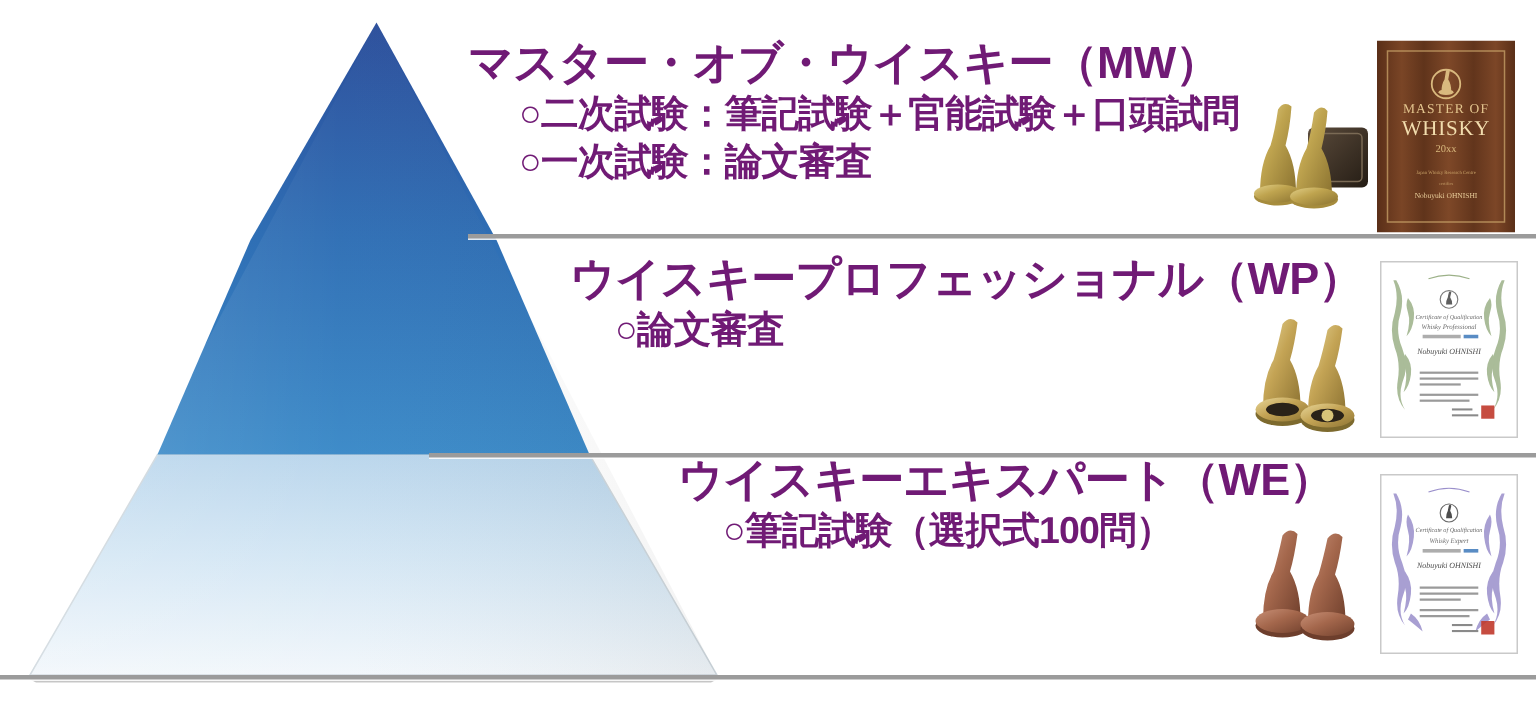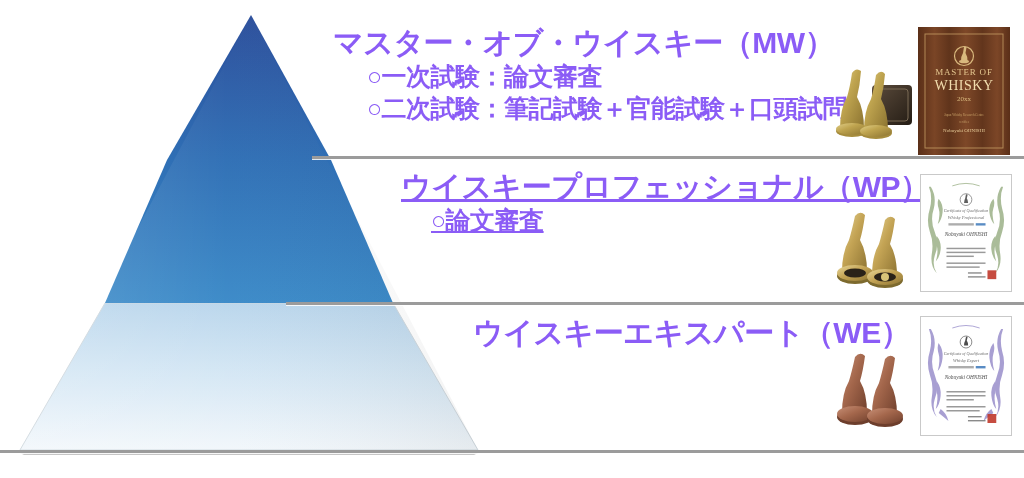--- a/index.html
+++ b/index.html
@@ -37,46 +37,45 @@
     background: #9b9b9b;
     box-shadow: 0 1px 0 rgba(255,255,255,0.85);
   }
   #divider-1 { left: 312px; top: 156px; width: 712px; }
   #divider-2 { left: 286px; top: 302px; width: 738px; }
   #divider-3 { left: 0px;   top: 450px; width: 1024px; }
 
   
   .tier-text {
     position: absolute;
-    color: #8b5cf6;
+    color: #701a75;
     font-weight: 700;
     letter-spacing: -0.5px;
     white-space: nowrap;
-    margin-left: 21px;
   }
   .tier-title {
     font-size: 30px;
     line-height: 1.12;
     font-weight: 700;
   }
   .tier-line {
     font-size: 25px;
     line-height: 1.30;
     font-weight: 700;
   }
 
   #tier-1-text { left: 312px; top: 26px; }
   #tier-1-text .tier-title  { margin-left: 0px; }
   #tier-1-text .tier-line   { margin-left: 34px; }
 
-  #tier-2-text { left: 380px; top: 170px; text-decoration: underline; }
+  #tier-2-text { left: 380px; top: 170px; }
   #tier-2-text .tier-title  { margin-left: 0px; }
   #tier-2-text .tier-line   { margin-left: 30px; }
 
-  #tier-3-text { left: 452px; top: 316px; }
+  #tier-3-text { left: 452px; top: 304px; }
   #tier-3-text .tier-title  { margin-left: 0px; }
   #tier-3-text .tier-line   { margin-left: 30px; }
 
   
   .artefact {
     position: absolute;
   }
   .pin-group  { width: 92px; height: 88px; }
   .cert-card  { }
 
@@ -134,31 +133,32 @@
 
     <polygon points="251,15 478,450 20,450" fill="url(#gradSheen)"></polygon>
   </svg>
 
   <div class="divider" id="divider-1"></div>
   <div class="divider" id="divider-2"></div>
   <div class="divider" id="divider-3"></div>
 
   <div class="tier-text" id="tier-1-text">
     <div class="tier-title">マスター・オブ・ウイスキー（MW）</div>
+    <div class="tier-line">○二次試験：筆記試験＋官能試験＋口頭試問</div>
     <div class="tier-line">○一次試験：論文審査</div>
-    <div class="tier-line">○二次試験：筆記試験＋官能試験＋口頭試問</div>
   </div>
 
   <div class="tier-text" id="tier-2-text">
     <div class="tier-title">ウイスキープロフェッショナル（WP）</div>
     <div class="tier-line">○論文審査</div>
   </div>
 
   <div class="tier-text" id="tier-3-text">
     <div class="tier-title">ウイスキーエキスパート（WE）</div>
+    <div class="tier-line">○筆記試験（選択式100問）</div>
   </div>
 
   <svg class="artefact pin-group" id="pin-1" viewBox="0 0 92 88" width="92" height="88" aria-hidden="true">
     <defs>
       <linearGradient id="goldA" x1="0" y1="0" x2="1" y2="1">
         <stop offset="0%" stop-color="#E2D08A"></stop>
         <stop offset="40%" stop-color="#BFA44F"></stop>
         <stop offset="100%" stop-color="#8A7230"></stop>
       </linearGradient>
       <linearGradient id="caseA" x1="0" y1="0" x2="1" y2="1">

